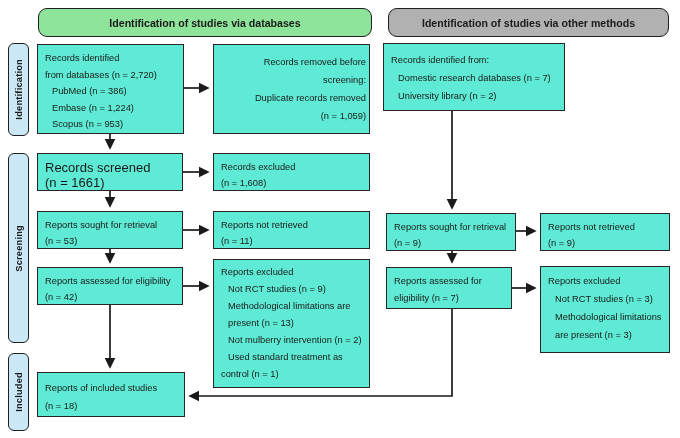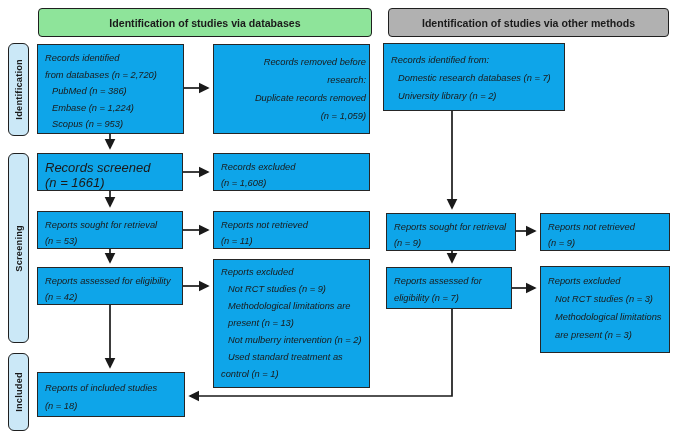--- a/index.html
+++ b/index.html
@@ -7,21 +7,21 @@
     position:relative;
     width:680px;height:438px;
     background:#ffffff;
     font-family:"Liberation Sans","DejaVu Sans",sans-serif;
     color:#1a1a1a;
     overflow:hidden;
   }
   .hdr{
     position:absolute;
     border:1.7px solid #1f1f1f;
-    border-radius:4px;
+    border-radius:9px;
     display:flex;align-items:center;justify-content:center;
     font-weight:bold;font-size:10.6px;
     box-sizing:border-box;
   }
   .hdr-green{left:38px;top:8px;width:334px;height:29px;}
   .hdr-grey{left:388px;top:8px;width:281px;height:29px;}
   .stageTab{
     position:absolute;left:8px;width:21px;
     border:1.6px solid #1f1f1f;border-radius:6px;
     box-sizing:border-box;
@@ -32,26 +32,25 @@
     transform:rotate(180deg);
     font-weight:bold;font-size:9.3px;
     white-space:nowrap;
     letter-spacing:.2px;
   }
   .tab-identification{top:43px;height:93px;}
   .tab-screening{top:153px;height:190px;}
   .tab-included{top:353px;height:78px;}
   .box{
     position:absolute;
-    background:#0ea5e9;
+    background:#5eead4;
     border:1.7px solid #262626;
     box-sizing:border-box;
     font-size:9.3px;
     padding:5px 3px 12px 7px;
-    font-style:italic;
   }
   .line{display:block;white-space:pre;}
   .ind{padding-left:7px;}
   
   .b1{left:37px;top:44px;width:147px;height:90px;line-height:16.5px;}
   .b2{left:37px;top:153px;width:146px;height:38px;font-size:13px;line-height:15px;padding-top:6px;}
   .b3{left:37px;top:211px;width:146px;height:38px;line-height:16px;}
   .b4{left:37px;top:267px;width:146px;height:38px;line-height:16px;}
   .b5{left:37px;top:372px;width:148px;height:45px;line-height:18px;padding-top:6px;}
   .m1{left:213px;top:44px;width:157px;height:90px;line-height:18px;padding-top:8px;text-align:right;}
@@ -110,21 +109,21 @@
     <span class="line">(n = 42)</span>
   </div>
 
   <div class="box b5">
     <span class="line">Reports of included studies</span>
     <span class="line">(n = 18)</span>
   </div>
 
   <div class="box m1">
     <span class="line">Records removed before</span>
-    <span class="line">research:</span>
+    <span class="line">screening:</span>
     <span class="line ind">Duplicate records removed</span>
     <span class="line ind">(n = 1,059)</span>
   </div>
 
   <div class="box m2">
     <span class="line">Records excluded</span>
     <span class="line">(n = 1,608)</span>
   </div>
 
   <div class="box m3">

